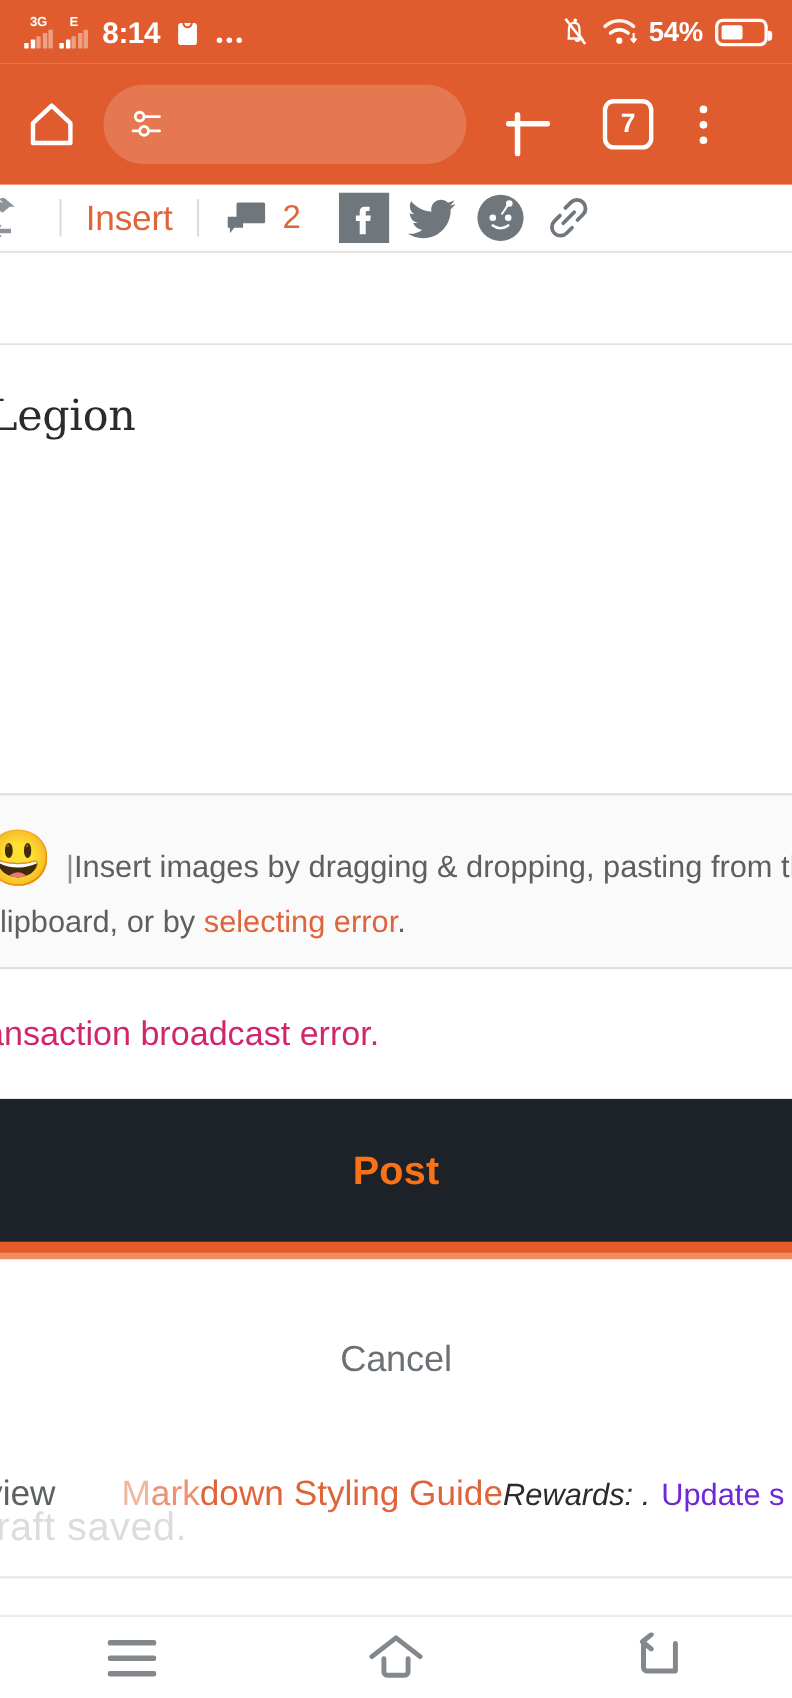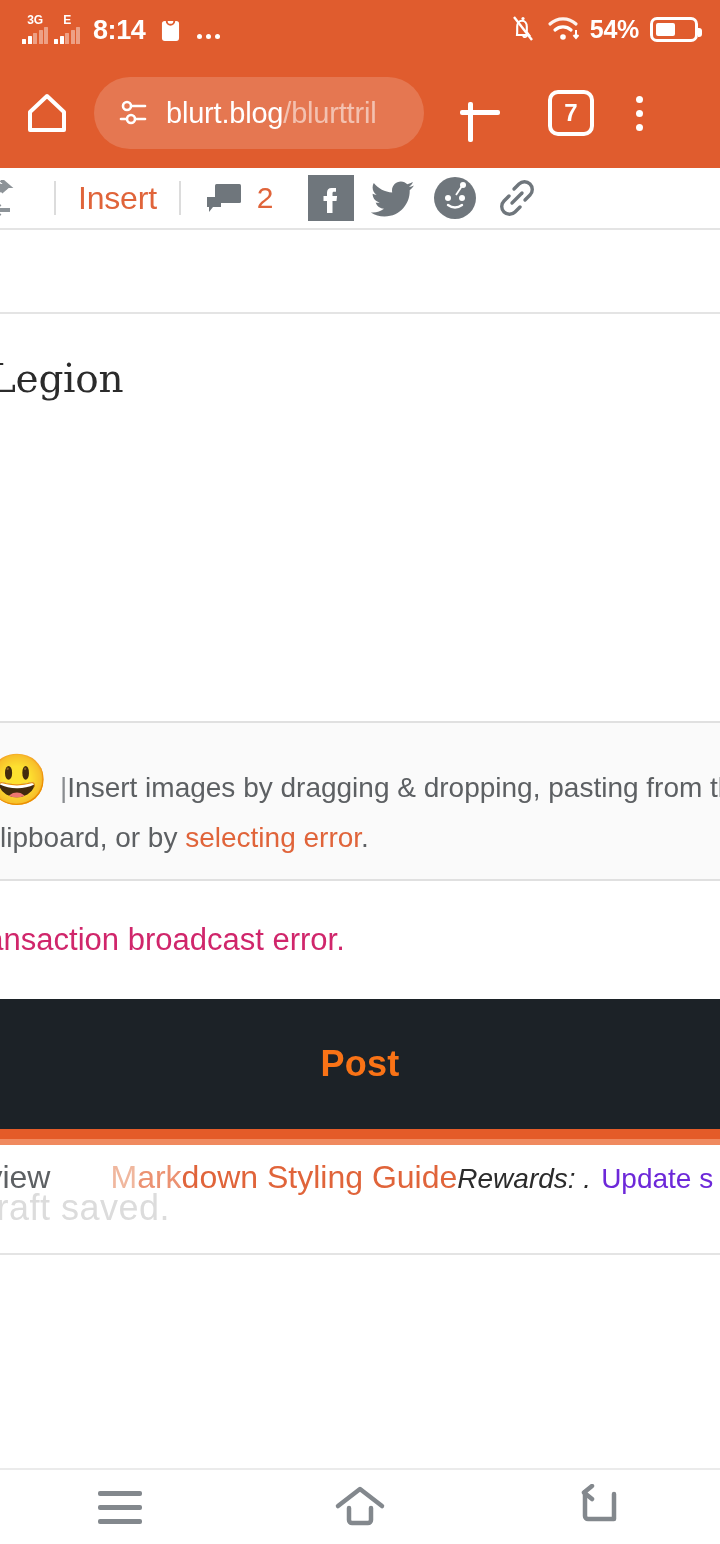--- a/index.html
+++ b/index.html
@@ -232,21 +232,20 @@
       </svg>
     </div>
     <div class="urlbar">
       <svg class="tune-ic" viewBox="0 0 30 30">
         <circle cx="9" cy="8" r="4" fill="none" stroke="#fff" stroke-width="2.6"></circle>
         <line x1="14" y1="8" x2="27" y2="8" stroke="#fff" stroke-width="2.6" stroke-linecap="round"></line>
         <circle cx="13" cy="21" r="4" fill="none" stroke="#fff" stroke-width="2.6"></circle>
         <line x1="3" y1="21" x2="8" y2="21" stroke="#fff" stroke-width="2.6" stroke-linecap="round"></line>
         <line x1="18" y1="21" x2="27" y2="21" stroke="#fff" stroke-width="2.6" stroke-linecap="round"></line>
       </svg>
-      <div class="url-text"><span>blurt.blog</span><span class="path">/blurttril</span></div>
     </div>
     <div class="plus-btn"></div>
     <div class="tabs-btn">
       <span>7</span>
     </div>
     <div class="menu-btn">
       <span></span>
         <span></span>
         <span></span>
     </div>
@@ -323,20 +322,23 @@
     <div class="errwrap">
       <div class="errtext">ransaction broadcast error.</div>
     </div>
 
     <div class="postbtn">
       <span>Post</span>
     </div>
     <div class="orangebar"></div>
     <div class="orangebar2"></div>
 
+    <div class="cancelwrap">
+      <div class="cancel">Cancel</div>
+    </div>
 
     <div class="footer">
       <div class="footrow">
         <span class="f-preview">review</span>
         <span class="f-md"><span class="fade1">M</span><span class="fade2">ark</span><span>down Styling Guide</span></span>
         <span class="f-rewards">Rewards: .</span>
         <span class="f-update">Update s</span>
       </div>
       <div class="draftsaved">Draft saved.</div>
       <div class="footdiv"></div>

